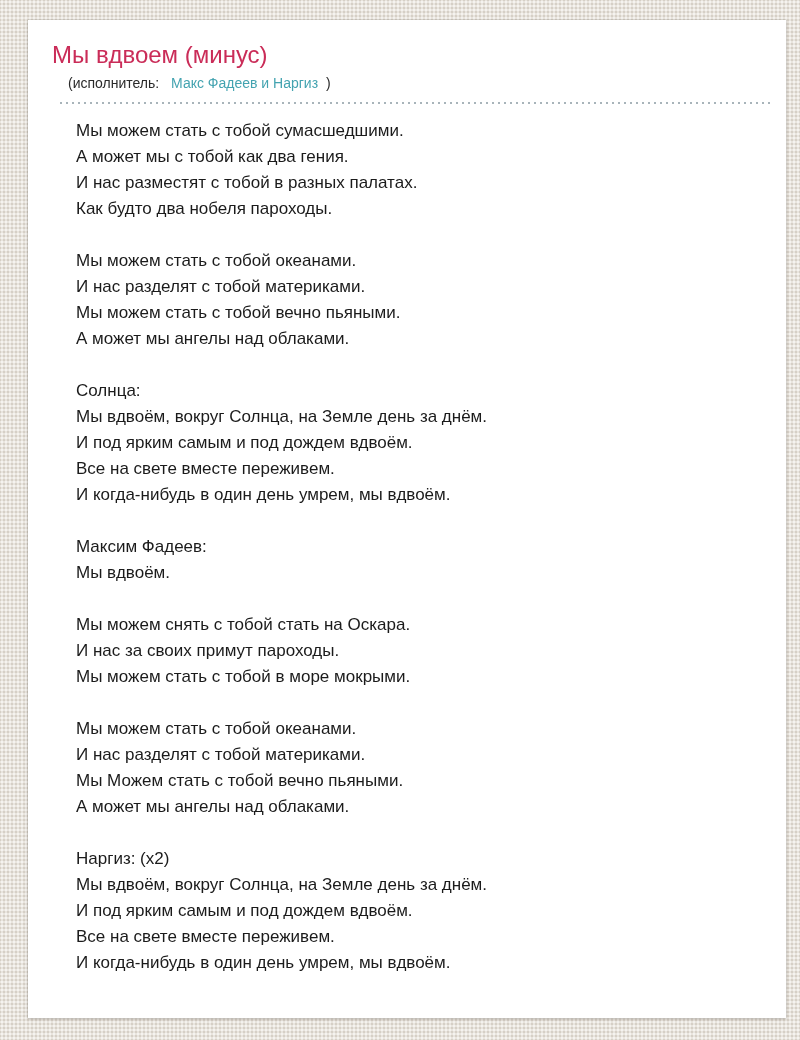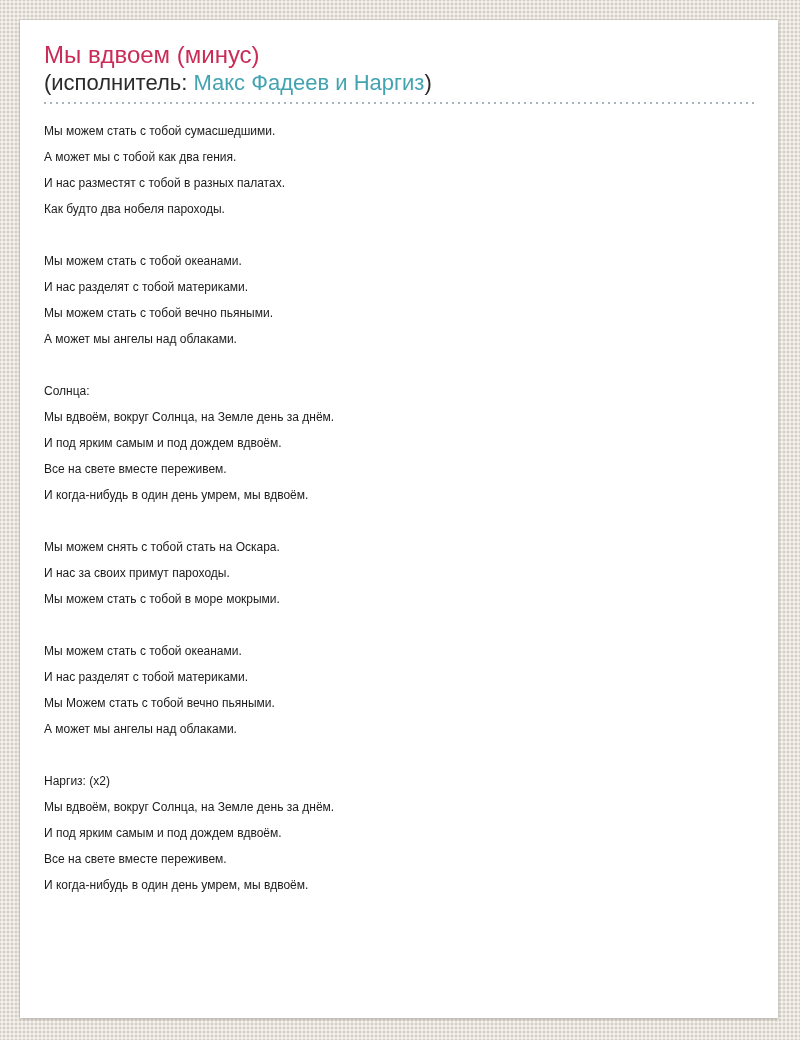--- a/index.html
+++ b/index.html
@@ -5,21 +5,21 @@
 <style>
   :root {
     --title-accent: #ca2c58;
     --artist-link: #43a3b0;
     --page-background: #e9e5de;
     --card-background: #ffffff;
     --body-text: #1b1b1b;
     --subtitle-text: #2a2a2a;
     --separator-dots: #a8b4ba;
   }
-  * { box-sizing: border-box; }
+  * { box-sizing: border-box; margin-left: 8px; }
   html, body { margin: 0; padding: 0; }
   body {
     width: 800px;
     height: 1040px;
     overflow: hidden;
     position: relative;
     font-family: "Liberation Sans", "DejaVu Sans", sans-serif;
     background-color: var(--page-background);
     background-image:
       radial-gradient(rgba(255,255,255,0.55) 1px, transparent 1.3px),
@@ -39,42 +39,42 @@
   }
   .song-title {
     margin: 0;
     font-size: 24px;
     font-weight: 400;
     line-height: 28px;
     color: var(--title-accent);
   }
   .subtitle {
     margin-top: 3px;
-    font-size: 22px;
+    font-size: 14px;
     line-height: 22px;
     color: var(--subtitle-text);
     padding-bottom: 8px;
   }
   .artist-link {
     color: var(--artist-link);
     text-decoration: none;
     cursor: pointer;
   }
   .separator {
     height: 2px;
     width: 100%;
     background-image: repeating-linear-gradient(
       to right,
       var(--separator-dots) 0px, var(--separator-dots) 2px,
       transparent 2px, transparent 6px
     );
   }
   .lyrics {
     margin-top: 14px;
-    font-size: 12px;
+    font-size: 17px;
     line-height: 26px;
     color: var(--body-text);
   }
   .stanza { margin-bottom: 26px; }
   .stanza:last-child { margin-bottom: 0; }
   .line { white-space: pre-wrap; }
 </style>
 </head>
 <body>
 
@@ -101,20 +101,24 @@
         <div class="line">А может мы ангелы над облаками.</div>
       </div>
       <div class="stanza">
         <div class="line">Солнца:</div>
         <div class="line">Мы вдвоём, вокруг Солнца, на Земле день за днём.</div>
         <div class="line">И под ярким самым и под дождем вдвоём.</div>
         <div class="line">Все на свете вместе переживем.</div>
         <div class="line">И когда-нибудь в один день умрем, мы вдвоём.</div>
       </div>
       <div class="stanza">
+        <div class="line">Максим Фадеев:</div>
+        <div class="line">Мы вдвоём.</div>
+      </div>
+      <div class="stanza">
         <div class="line">Мы можем снять с тобой стать на Оскара.</div>
         <div class="line">И нас за своих примут пароходы.</div>
         <div class="line">Мы можем стать с тобой в море мокрыми.</div>
       </div>
       <div class="stanza">
         <div class="line">Мы можем стать с тобой океанами.</div>
         <div class="line">И нас разделят с тобой материками.</div>
         <div class="line">Мы Можем стать с тобой вечно пьяными.</div>
         <div class="line">А может мы ангелы над облаками.</div>
       </div>

